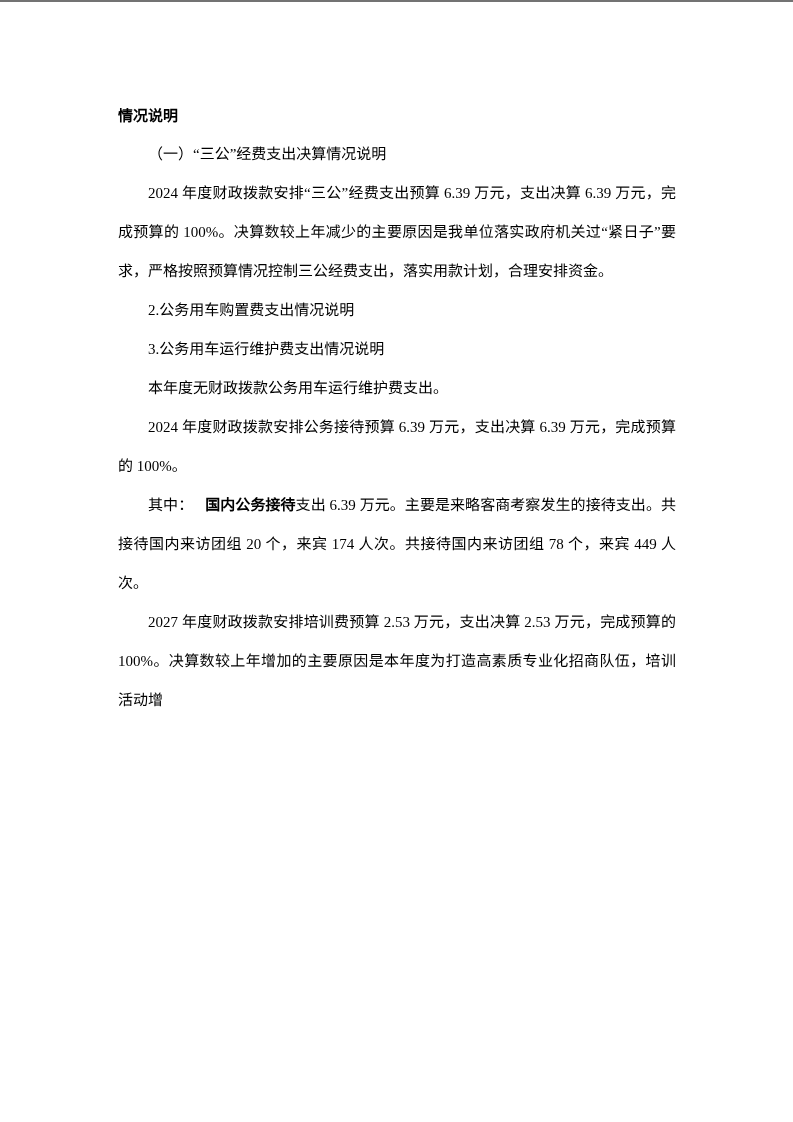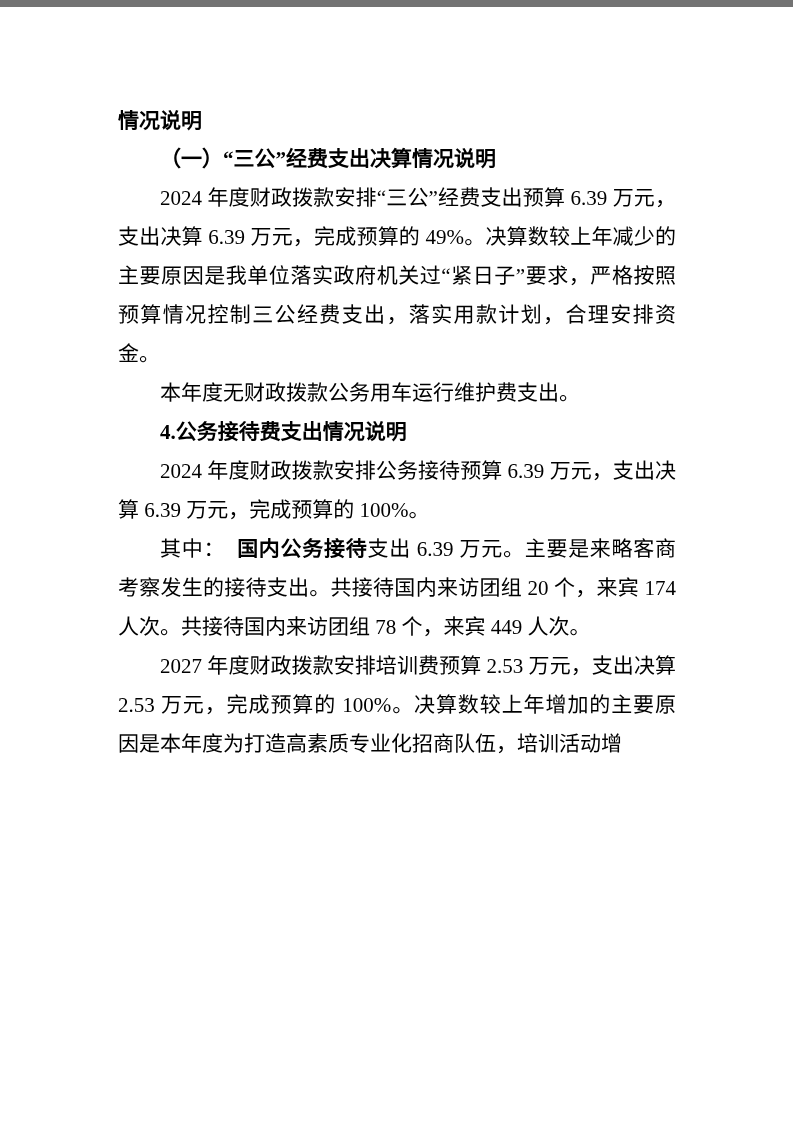--- a/index.html
+++ b/index.html
@@ -6,68 +6,69 @@
     margin: 0;
     padding: 0;
     background: #ffffff;
   }
   .page {
     position: relative;
     width: 793px;
     height: 1122px;
     box-sizing: border-box;
     background: #ffffff;
-    border-top: 7px solid #737373;
+    border-top: 2px solid #737373;
     padding: 94px 117px 0 118px;
     overflow: hidden;
     font-family: "Liberation Serif", serif;
-    font-size: 21px;
+    font-size: 15px;
     line-height: 39px;
     color: #000000;
   }
   .page p {
     margin: 0;
     text-align: justify;
     text-justify: inter-ideograph;
   }
   .indent {
     text-indent: 2em;
   }
   .h1 {
     font-family: "Liberation Sans", sans-serif;
     font-weight: bold;
     text-align: left;
   }
   .subhead, .itemhead {
-    font-weight: bold;
+    font-weight: normal;
   }
   .bold-term {
     font-weight: bold;
     margin-left: 12px;
   }
 </style>
 </head>
 <body>
 
 <div class="page">
 
   <p class="h1">情况说明</p>
 
   <p class="indent subhead">（一）“三公”经费支出决算情况说明</p>
 
-  <p class="indent">2024 年度财政拨款安排“三公”经费支出预算 6.39 万元，支出决算 6.39 万元，完成预算的 49%。决算数较上年减少的主要原因是我单位落实政府机关过“紧日子”要求，严格按照预算情况控制三公经费支出，落实用款计划，合理安排资金。</p>
+  <p class="indent">2024 年度财政拨款安排“三公”经费支出预算 6.39 万元，支出决算 6.39 万元，完成预算的 100%。决算数较上年减少的主要原因是我单位落实政府机关过“紧日子”要求，严格按照预算情况控制三公经费支出，落实用款计划，合理安排资金。</p>
 
 
 
+  <p class="indent itemhead">2.公务用车购置费支出情况说明</p>
 
 
+  <p class="indent itemhead">3.公务用车运行维护费支出情况说明</p>
 
   <p class="indent">本年度无财政拨款公务用车运行维护费支出。</p>
 
-  <p class="indent itemhead">4.公务接待费支出情况说明</p>
 
   <p class="indent">2024 年度财政拨款安排公务接待预算 6.39 万元，支出决算 6.39 万元，完成预算的 100%。</p>
 
   <p class="indent"><span>其中：</span><span class="bold-term">国内公务接待</span><span>支出 6.39 万元。主要是来略客商考察发生的接待支出。共接待国内来访团组 20 个，来宾 174 人次。共接待国内来访团组 78 个，来宾 449 人次。</span></p>
 
 
   <p class="indent">2027 年度财政拨款安排培训费预算 2.53 万元，支出决算 2.53 万元，完成预算的 100%。决算数较上年增加的主要原因是本年度为打造高素质专业化招商队伍，培训活动增</p>
 
 </div>
 

